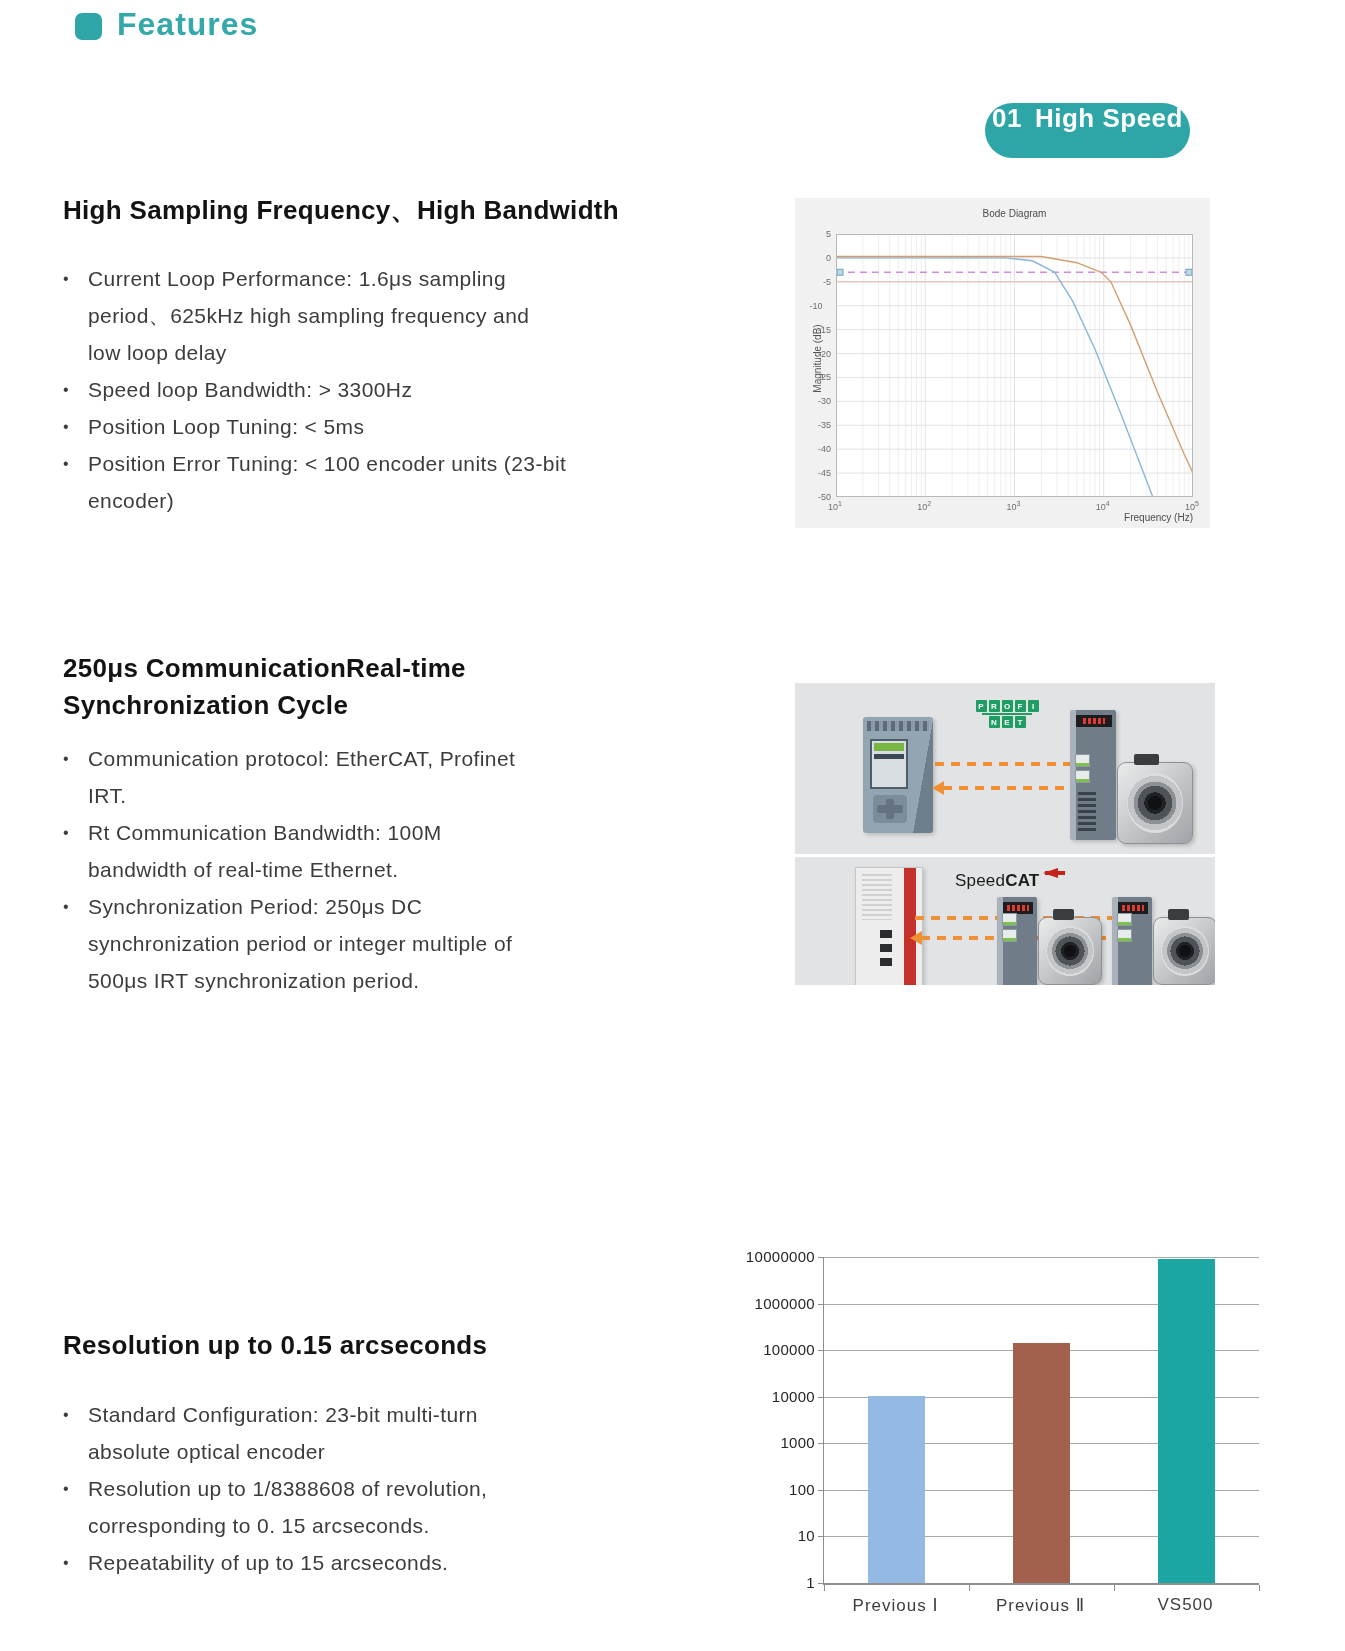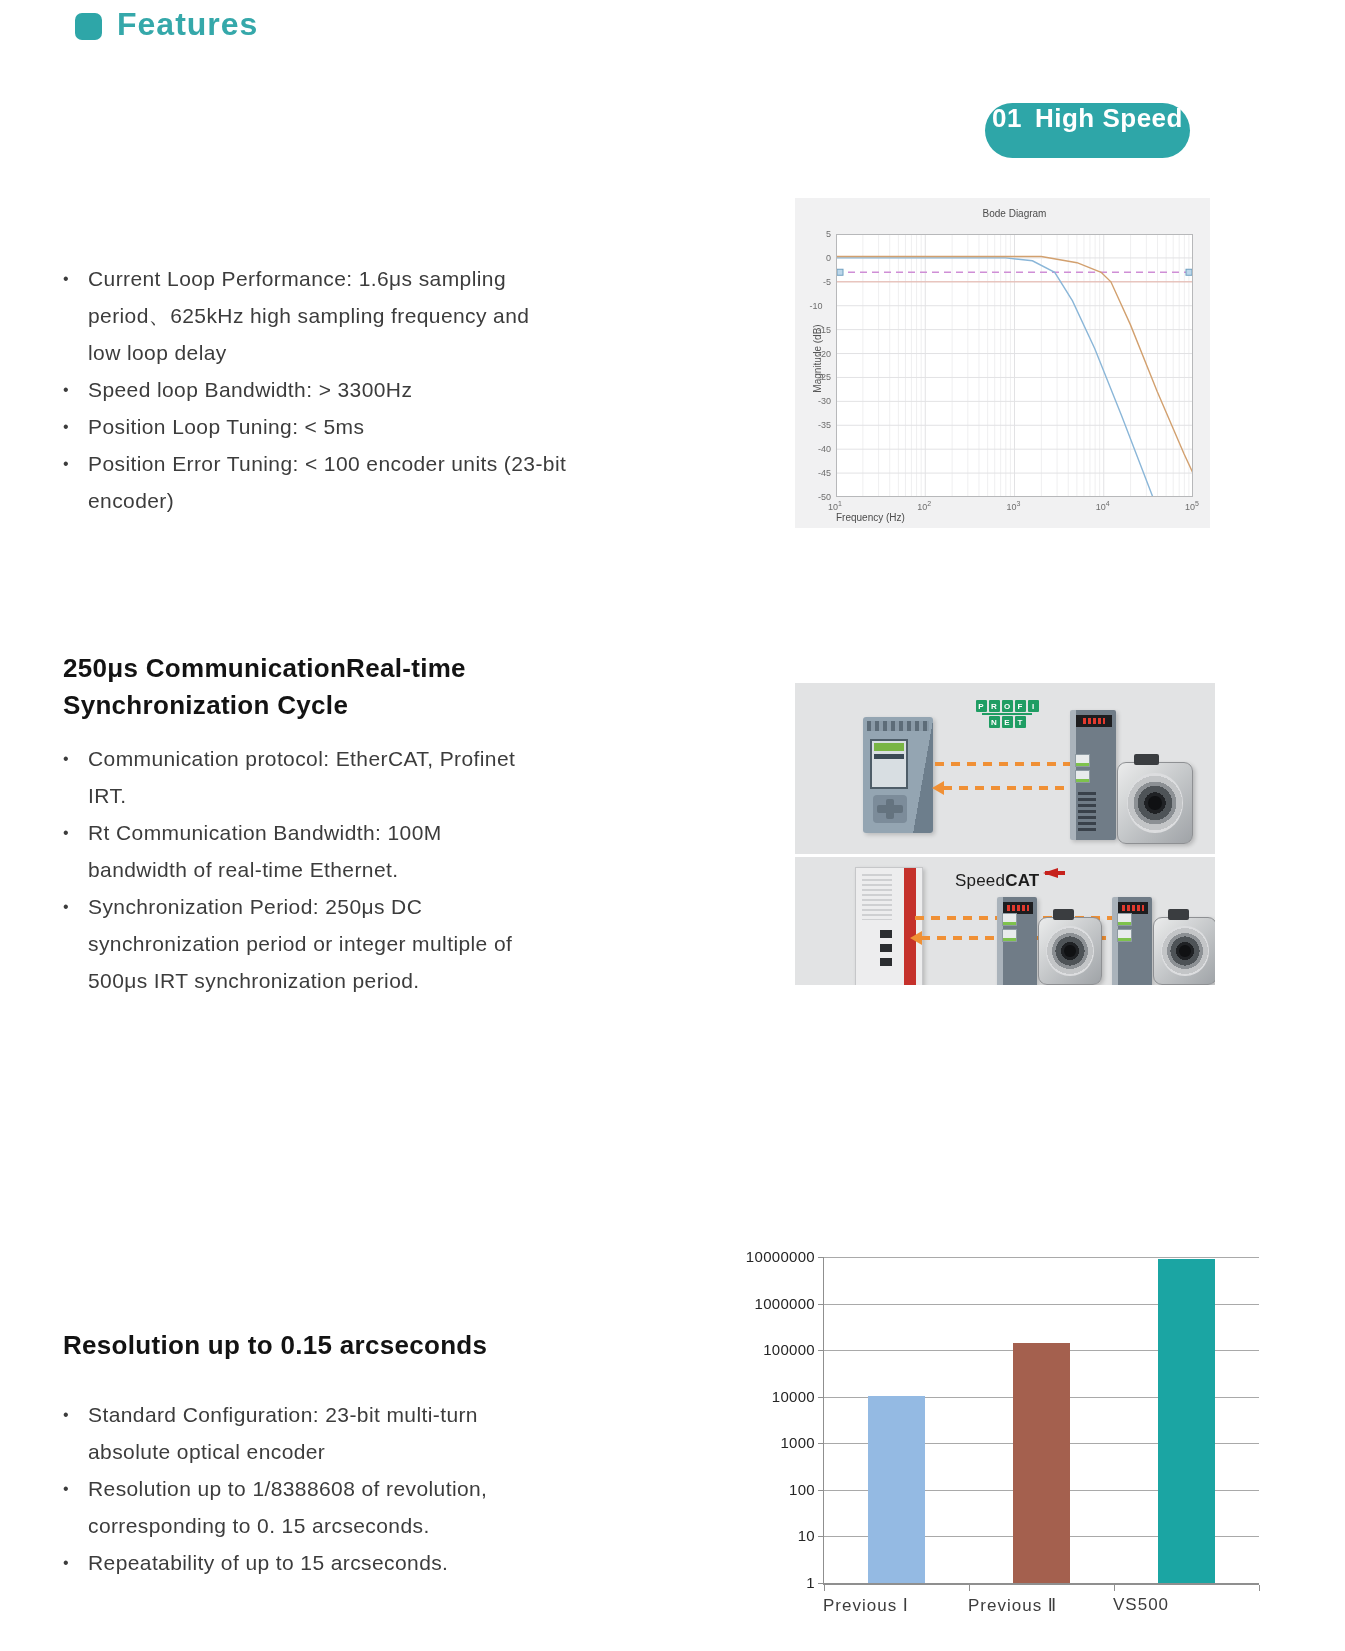--- a/index.html
+++ b/index.html
@@ -31,21 +31,21 @@
   .li{display:flex;}
   .dot{flex:0 0 25px;width:25px;color:#3c3c3c;font-size:16px;line-height:37px;}
   .btxt{flex:1;color:#3c3c3c;font-size:21px;line-height:37px;letter-spacing:.4px;white-space:pre-line;}
 
   
   .bode-fig{position:absolute;left:795px;top:198px;width:415px;height:330px;background:#f1f1f2;}
   .bode-title{position:absolute;left:41px;top:10px;width:357px;text-align:center;font-size:10px;color:#4c4c4c;}
   .bode-plot{position:absolute;left:41px;top:36px;width:357px;height:263px;background:#ffffff;}
   .bode-ylabel{position:absolute;left:-33px;top:155px;width:110px;text-align:center;
                transform:rotate(-90deg);font-size:10px;color:#555;}
-  .bode-xlabel{position:absolute;left:41px;top:314px;width:357px;text-align:left;font-size:10px;color:#4c4c4c;}
+  .bode-xlabel{position:absolute;left:41px;top:314px;width:357px;text-align:right;font-size:10px;color:#4c4c4c;}
   .bode-ytick{position:absolute;left:6px;width:30px;text-align:right;font-size:9px;color:#6e6e6e;}
   .bode-xtick{position:absolute;font-size:9px;color:#6e6e6e;}
   .bode-xtick sup{font-size:7px;}
 
   
   .panel{position:absolute;left:795px;width:420px;background:#e2e3e4;overflow:hidden;}
   .panel1{top:683px;height:171px;}
   .panel2{top:857px;height:128px;}
 
   .plc{position:absolute;left:68px;top:34px;width:70px;height:116px;border-radius:3px;
@@ -121,37 +121,38 @@
 
   
   .barchart{position:absolute;left:695px;top:1235px;width:580px;height:400px;}
   .bar-plot{position:absolute;left:128px;top:22px;width:435px;height:326px;
             border-left:1px solid #8f8f8f;border-bottom:2px solid #8f8f8f;}
   .grid{position:absolute;left:0;width:100%;height:0;border-top:1px solid #a9a9a9;}
   .bar{position:absolute;bottom:0;width:57px;}
   .bar-ytick{position:absolute;left:0;width:120px;text-align:right;font-size:15px;color:#252525;letter-spacing:.3px;}
   .ymark{position:absolute;left:-6px;width:6px;height:0;border-top:1px solid #8f8f8f;}
   .xmark{position:absolute;bottom:-8px;width:0;height:6px;border-left:1px solid #8f8f8f;}
-  .cat-label{position:absolute;top:360px;width:145px;text-align:left;font-size:17px;color:#3d3d3d;letter-spacing:1px;}
+  .cat-label{position:absolute;top:360px;width:145px;text-align:center;font-size:17px;color:#3d3d3d;letter-spacing:1px;}
 </style>
 </head>
 <body>
 
 <div class="page">
 
   <div class="features-header">
     <div class="features-marker"></div>
     <div class="features-title">Features</div>
   </div>
 
   <div class="badge badge-high-speed">
     <span>01</span>
     <span>High Speed</span>
   </div>
 
+  <div class="section-heading h1">High Sampling Frequency、High Bandwidth</div>
   <div class="bullets b1">
     <div class="li">
         <span class="dot">•</span>
         <span class="btxt">Current Loop Performance: 1.6μs sampling
 period、625kHz high sampling frequency and
 low loop delay</span>
       </div>
     <div class="li">
         <span class="dot">•</span>
         <span class="btxt">Speed loop Bandwidth: &gt; 3300Hz</span>

